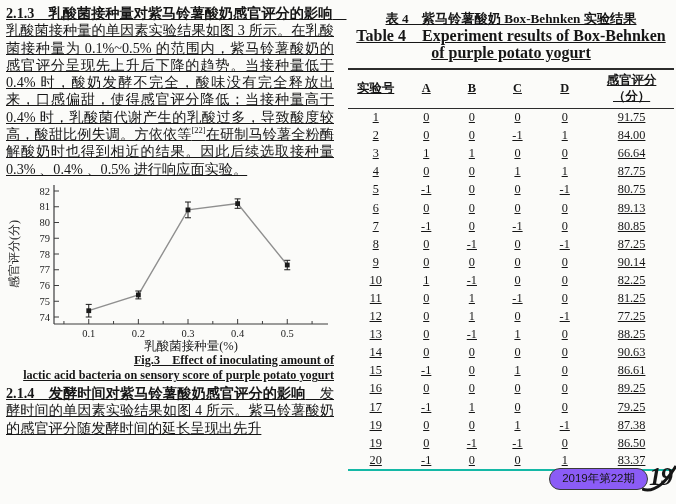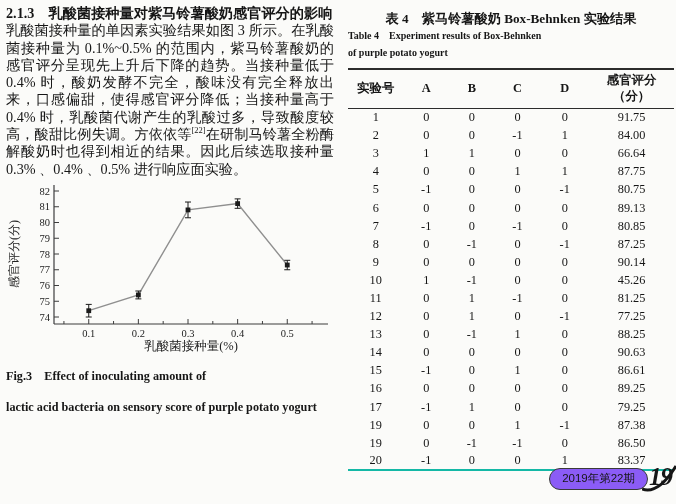--- a/index.html
+++ b/index.html
@@ -2,40 +2,40 @@
 <html><head>
 <meta charset="utf-8">
 <style>
   * { margin:0; padding:0; box-sizing:border-box; }
   html,body { width:676px; height:504px; }
   body {
     background:#fbfbf9;
     font-family:"Liberation Serif","DejaVu Serif",serif;
     color:#161616;
   }
-  .page { position:relative; width:676px; height:504px; overflow:hidden; padding:5px 2px 0 6px; }
+  .page { position:relative; width:676px; height:504px; overflow:hidden; padding:5px 2px 0 6px;text-decoration:underline; }
   .columns { display:flex; }
   .col-left  { width:338px; padding-right:10px; }
   .col-right { width:330px; padding-left:4px; }
 
   
   .para { font-size:14.2px; line-height:17.3px; text-align:justify; text-justify:inter-ideograph; }
   .para .head { font-weight:bold; }
   .para sup { font-size:8.5px; vertical-align:super; line-height:0; }
   .section-214 { margin-top:1px; }
 
   
   .figure { margin-top:3px; }
   .figure svg { display:block; }
   .fig-cap-zh { text-align:center; font-weight:bold; font-size:13.2px; margin-top:1px; }
-  .fig-cap-en { text-align:left; font-weight:bold; font-size:12.2px; line-height:15.5px;margin-top:16px; }
+  .fig-cap-en { text-align:right; font-weight:bold; font-size:12.2px; line-height:15.5px; }
 
   
   .tbl-title-zh { text-align:center; font-weight:bold; font-size:13.2px; margin-top:5px; }
-  .tbl-title-en { font-weight:bold; font-size:10px; line-height:16.5px; }
+  .tbl-title-en { text-align:center; font-weight:bold; font-size:16px; line-height:16.5px; }
   table.bbk { width:100%; border-collapse:collapse; margin-top:7px;
               border-top:2px solid #2c2c2c; border-bottom:2px solid #14b8a6; }
   table.bbk thead th { font-weight:bold; font-size:12.4px; padding:3px 0 4px;
               border-bottom:1.5px solid #2c2c2c; white-space:pre-line; line-height:15.5px; }
   table.bbk tbody td { font-size:12.3px; text-align:center; height:18.1px; padding:0; }
 
   
   .footer { position:absolute; right:-4px; bottom:8px; display:flex; align-items:center; }
   .issue-pill { border:1.3px solid #3a3a3a; border-radius:11px; padding:2px 12px 3px;
                 font-family:"Liberation Sans","DejaVu Sans",sans-serif; font-size:11.5px;
@@ -113,20 +113,21 @@
             <rect x="229.22962962962964" y="20.199999999999953" width="4.8" height="4.8" fill="#1a1a1a"></rect>
             <line x1="281.25925925925924" y1="88.75" x2="281.25925925925924" y2="79.3000000000001" stroke="#1a1a1a" stroke-width="1"></line>
             <line x1="278.25925925925924" y1="88.75" x2="284.25925925925924" y2="88.75" stroke="#1a1a1a" stroke-width="1"></line>
             <line x1="278.25925925925924" y1="79.3000000000001" x2="284.25925925925924" y2="79.3000000000001" stroke="#1a1a1a" stroke-width="1"></line>
             <rect x="278.85925925925926" y="81.62500000000004" width="4.8" height="4.8" fill="#1a1a1a"></rect>
           </svg>
         <div class="fig-cap-en">Fig.3　Effect of inoculating amount of</div>
         <div class="fig-cap-en">lactic acid bacteria on sensory score of purple potato yogurt</div>
       </div>
 
+      <p class="para section-214"><b class="head">2.1.4　发酵时间对紫马铃薯酸奶感官评分的影响</b><span>　发酵时间的单因素实验结果如图 4 所示。紫马铃薯酸奶的感官评分随发酵时间的延长呈现出先升</span></p>
     </div>
 
     <div class="col-right">
       <div class="tbl-title-zh">表 4　紫马铃薯酸奶 Box-Behnken 实验结果</div>
       <div class="tbl-title-en">Table 4　Experiment results of Box-Behnken</div>
       <div class="tbl-title-en">of purple potato yogurt</div>
 
       <table class="bbk">
         <colgroup>
           <col style="width:17%">
@@ -219,21 +220,21 @@
               <td>0</td>
               <td>0</td>
               <td>90.14</td>
             </tr>
             <tr>
               <td>10</td>
               <td>1</td>
               <td>-1</td>
               <td>0</td>
               <td>0</td>
-              <td>45.26</td>
+              <td>82.25</td>
             </tr>
             <tr>
               <td>11</td>
               <td>0</td>
               <td>1</td>
               <td>-1</td>
               <td>0</td>
               <td>81.25</td>
             </tr>
             <tr>

